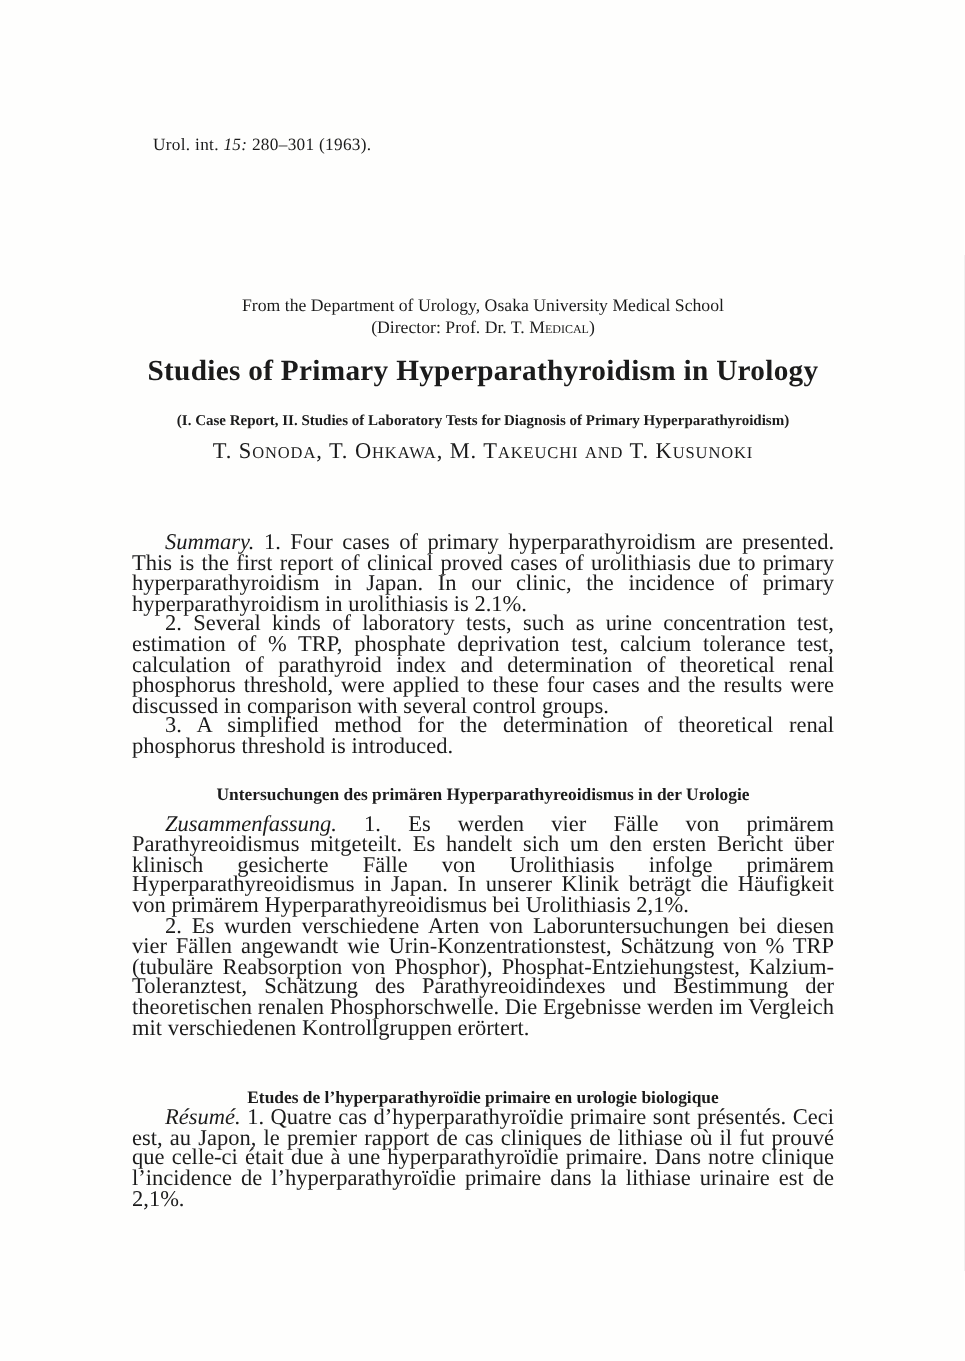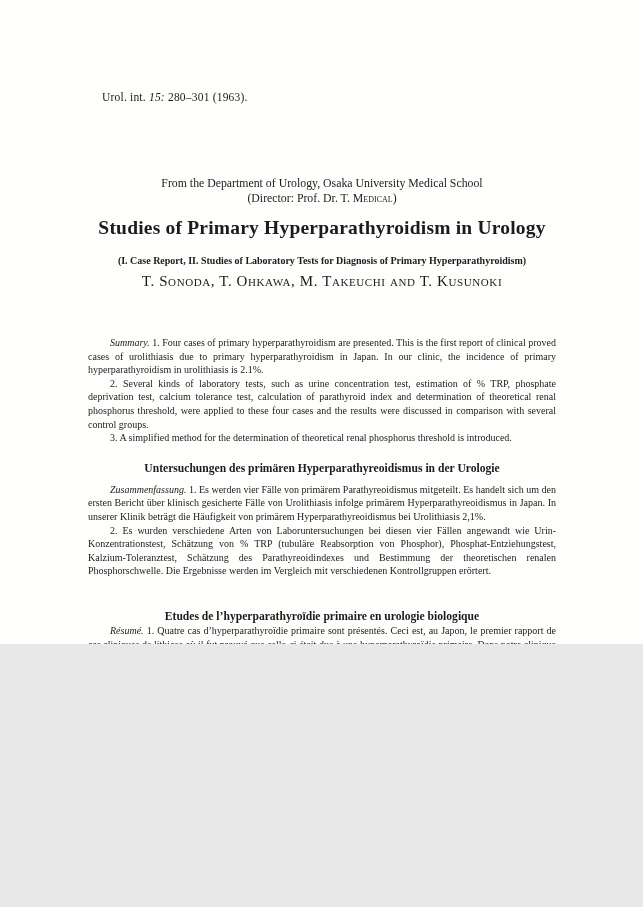--- a/index.html
+++ b/index.html
@@ -1,18 +1,18 @@
 <!DOCTYPE html>
 <html><head>
 <meta charset="utf-8">
 <style>
   html,body { margin:0; padding:0; background:#e8e8e8; }
   .page {
     position:relative;
-    width:643px; height:644px;
+    width:643px; height:907px;
     margin:0 auto;
     background:#fefefd;
     font-family:"Liberation Serif", serif;
     color:#1b1b1b;
     overflow:hidden;
     -webkit-font-smoothing:antialiased;
   }
   .content {
     position:absolute;
     left:88px; top:90px;
@@ -20,21 +20,21 @@
   }
   .it { font-style:italic; }
   .sc { font-variant:small-caps; }
 
   .citation {
     margin:0 0 0 14px;
     font-size:11.5px; line-height:14px;
     letter-spacing:0.2px;
   }
   .affiliation {
-    margin-top:72px;
+    margin-top:92px;
     text-align:center;
     font-size:11.8px; line-height:15px;
   }
   .title {
     margin-top:9px;
     text-align:center;
     font-weight:bold;
     font-size:19.5px; line-height:25px;
     white-space:nowrap;
     letter-spacing:0.2px;
@@ -49,21 +49,21 @@
   .authors {
     margin-top:4px;
     text-align:center;
     font-size:15px; line-height:19px;
     font-variant:small-caps;
     letter-spacing:0.6px;
   }
   .summary-en { margin-top:45px; }
   .bodypara {
     margin:0;
-    font-size:10px; line-height:13.6px;
+    font-size:15px; line-height:13.6px;
     text-align:justify;
     text-indent:22px;
   }
   .lang-head {
     margin:0;
     text-align:center;
     font-weight:bold;
     font-size:11.6px; line-height:14px;
   }
   .head-de { margin-top:17px; }

